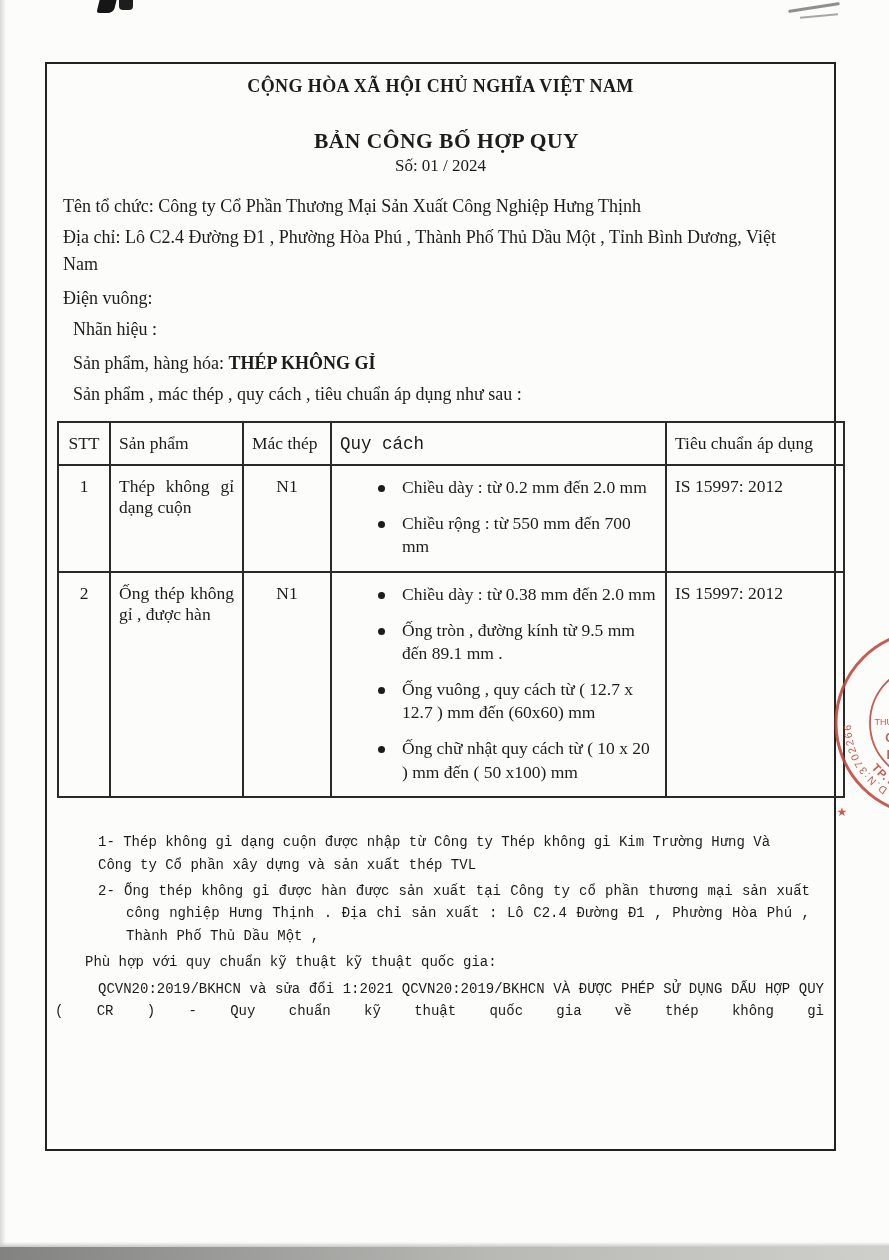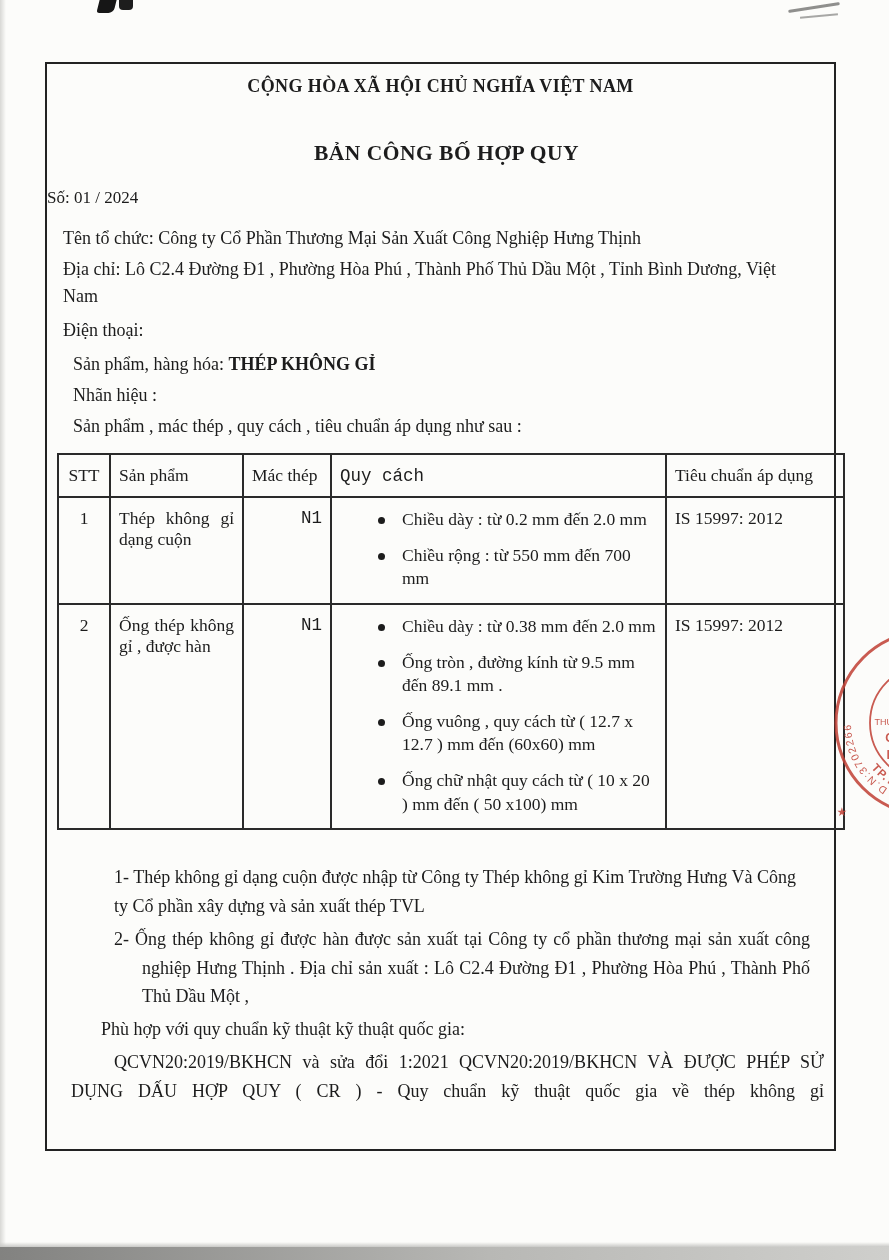--- a/index.html
+++ b/index.html
@@ -25,22 +25,22 @@
   
   .frame {
     position:absolute; left:45px; top:62px; width:791px; height:1089px;
     border:2px solid #222;
     background:transparent;
   }
 
   .nat-title { margin-top:12px; text-align:center; font-weight:bold; font-size:18px; letter-spacing:.4px; }
   .motto-wrap { margin-top:3px; text-align:center; }
   .motto { display:inline-block; font-weight:bold; font-size:16.5px; border-bottom:2px solid #111; padding:0 12px 3px 12px; }
-  .doc-title { margin-top:44px; text-align:center; font-weight:bold; font-size:21.5px; letter-spacing:.5px;padding-left:12px; }
-  .doc-number { margin-top:22px; font-size:17px; }
+  .doc-title { margin-top:32px; text-align:center; font-weight:bold; font-size:21.5px; letter-spacing:.5px;padding-left:12px; }
+  .doc-number { margin-top:2px; text-align:center; font-size:17px; }
 
   .body-block { margin:17px 24px 0 16px; font-size:18px; line-height:1.5; }
   .body-block p { margin-bottom:4px; }
   .body-block p.spaced { margin-top:7px; }
   .body-block p.indent { margin-left:10px; }
 
   table.spec-table {
     margin:13px 4px 0 10px;
     width:773px;
     border-collapse:collapse;
@@ -55,30 +55,30 @@
     font-weight:normal;
   }
   .spec-table th { vertical-align:middle; height:42px; }
   .col-stt  { width:52px; }
   .col-prod { width:133px; }
   .col-grade{ width:88px; }
   .col-spec { width:335px;font-family:Liberation Mono, monospace; }
   .col-std  { width:178px; }
   th.col-stt, td.c-stt { text-align:center; }
   td.c-prod { text-align:justify; }
-  td.c-grade{ text-align:right;font-family:Liberation Mono, monospace; }
+  td.c-grade{ text-align:center; }
   ul.specs-list { list-style:none; margin-left:34px; }
   ul.specs-list li { position:relative; padding-left:28px; margin-bottom:12px; line-height:1.35; }
   ul.specs-list li:last-child { margin-bottom:2px; }
   ul.specs-list li::before {
     content:""; position:absolute; left:4px; top:9px;
     width:7px; height:7px; border-radius:50%; background:#1c1c1c;
   }
 
-  .notes { margin:33px 24px 0 24px; font-size:18px; line-height:1.6; }
+  .notes { margin:33px 24px 0 8px; font-size:14px; line-height:1.6;font-family:Liberation Mono, monospace; }
   .notes p { margin-bottom:4px; }
   .note-1 { margin-left:43px; }
   .note-2 { margin-left:43px; padding-left:28px; text-indent:-28px; text-align:justify; }
   .note-province { margin-left:30px; }
   .note-conform { margin-left:30px; }
   .note-final { margin-left:0; margin-right:-14px; text-indent:43px; text-align:justify; text-align-last:justify; }
 
   
   .stamp { position:absolute; left:793px; top:588px; opacity:.88; }
 </style>
@@ -98,23 +98,23 @@
   <div class="frame">
 
     <div class="nat-title">CỘNG HÒA XÃ HỘI CHỦ NGHĨA VIỆT NAM</div>
 
     <div class="doc-title">BẢN CÔNG BỐ HỢP QUY</div>
     <div class="doc-number">Số: 01 / 2024</div>
 
     <div class="body-block">
       <p>Tên tổ chức: Công ty Cổ Phần Thương Mại Sản Xuất Công Nghiệp Hưng Thịnh</p>
       <p>Địa chỉ: Lô C2.4 Đường Đ1 , Phường Hòa Phú , Thành Phố Thủ Dầu Một , Tỉnh Bình Dương, Việt Nam</p>
-      <p class="spaced">Điện thoại:</p>
+      <p class="spaced">Điện vuông:</p>
+      <p class="indent">Nhãn hiệu :</p>
       <p class="indent spaced"><span>Sản phẩm, hàng hóa: </span><b>THÉP KHÔNG GỈ</b></p>
-      <p class="indent">Nhãn hiệu :</p>
       <p class="indent">Sản phẩm , mác thép , quy cách , tiêu chuẩn áp dụng như sau :</p>
     </div>
 
     <table class="spec-table">
       <thead>
         <tr>
           <th class="col-stt">STT</th>
           <th class="col-prod">Sản phẩm</th>
           <th class="col-grade">Mác thép</th>
           <th class="col-spec">Quy cách</th>

